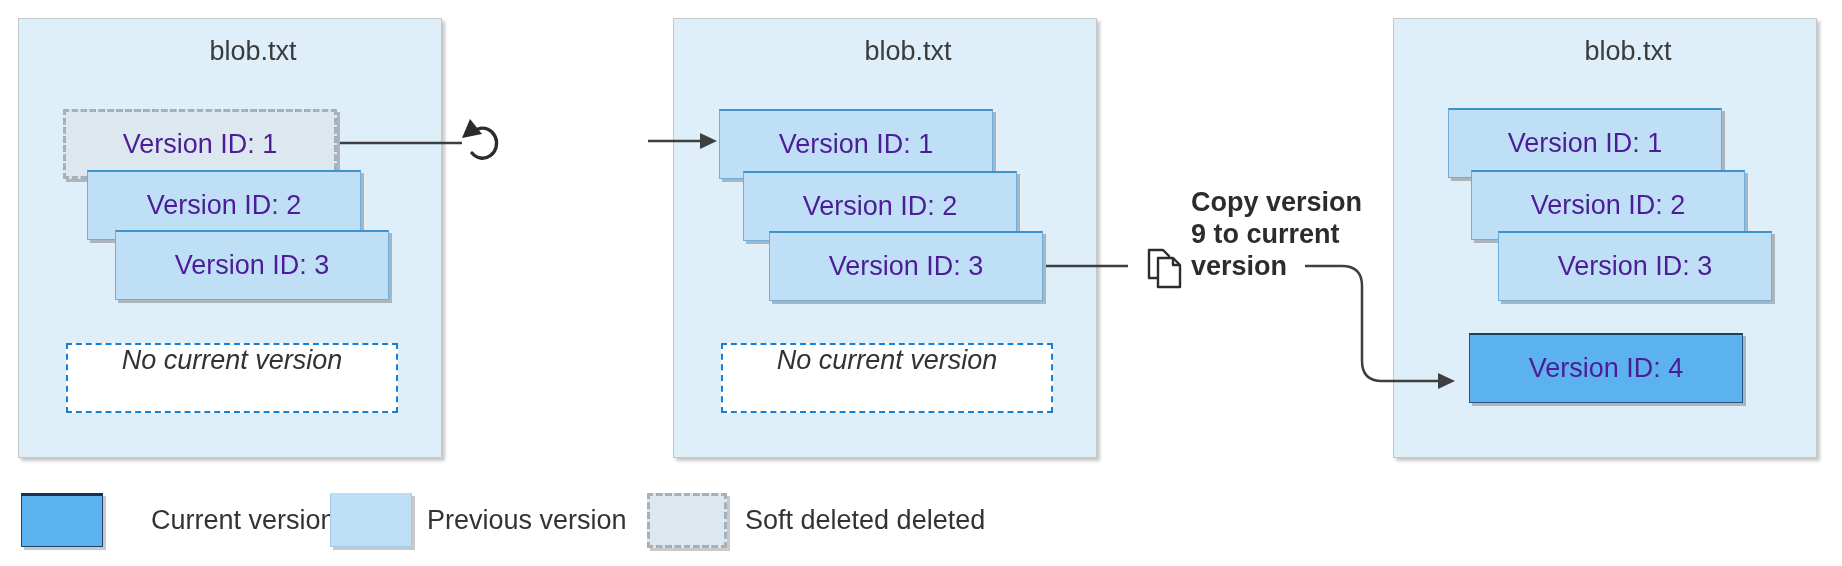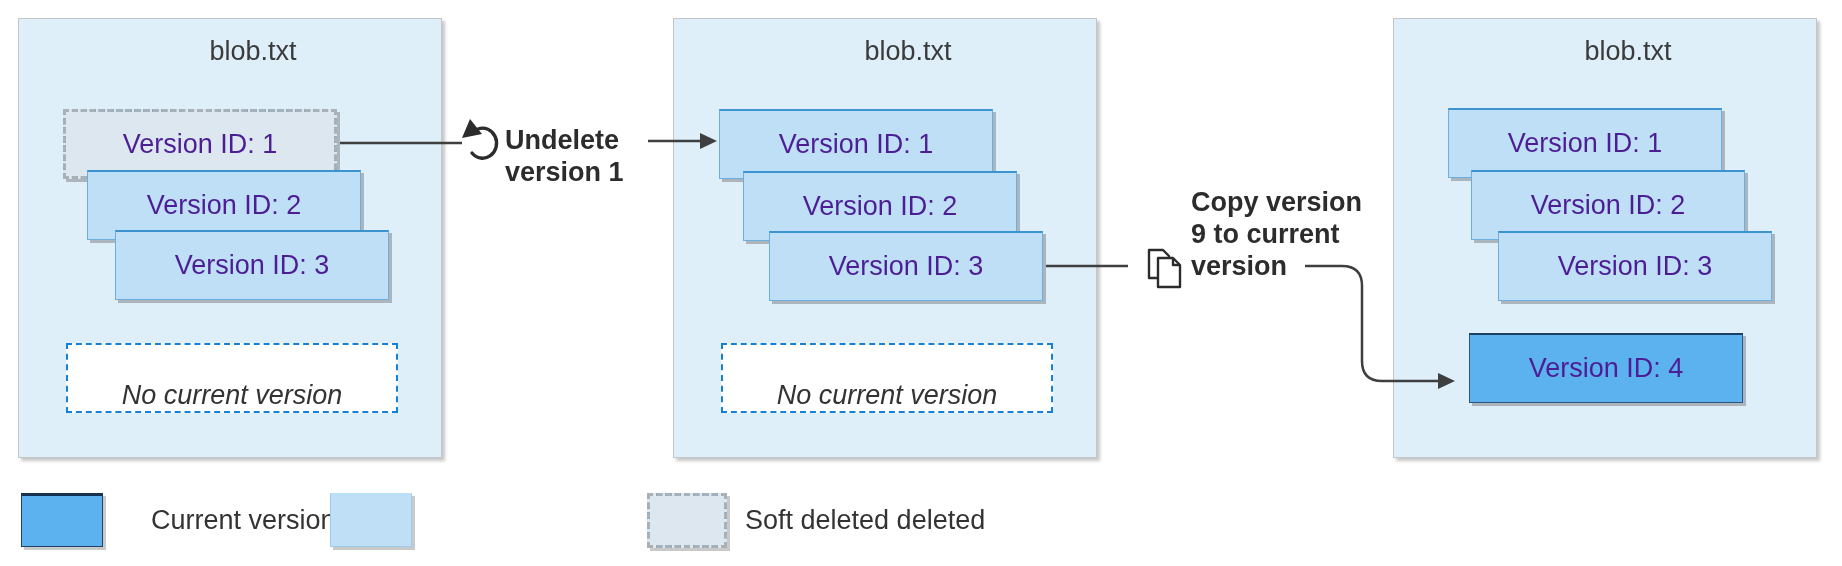--- a/index.html
+++ b/index.html
@@ -23,21 +23,21 @@
   .vbox.soft-deleted{background:var(--soft-deleted-version);
         border:3px dashed var(--dashed-border-blue);
         outline:3px dashed #a9b1b7;outline-offset:-3px;
         box-shadow:3px 3px 0 rgba(110,110,110,.45);}
   .vbox.current{background:var(--current-version);
         border:1px solid #2a5580;border-top:2px solid #1d3f63;
         box-shadow:3px 3px 0 rgba(110,110,110,.45);}
 
   .slot{position:absolute;width:332px;height:70px;box-sizing:border-box;
         background:#ffffff;border:2px dashed #1580d8;
-        display:flex;align-items:flex-end;justify-content:center;
+        display:flex;align-items:flex-start;justify-content:center;
         font-size:27px;font-style:italic;color:#333;}
 
   .action-label{position:absolute;font-weight:bold;font-size:27px;
         line-height:32px;color:#2c2c2c;}
   .action-label.undelete{left:505px;top:124px;width:140px;}
   .action-label.copy{left:1191px;top:186px;width:182px;}
 
   .overlay{position:absolute;left:0;top:0;width:1842px;height:566px;
            pointer-events:none;}
 
@@ -101,21 +101,20 @@
       <span>Version ID: 2</span>
     </div>
     <div class="vbox previous" style="left:104px;top:212px;">
       <span>Version ID: 3</span>
     </div>
     <div class="vbox current" style="left:75px;top:314px;">
       <span>Version ID: 4</span>
     </div>
   </div>
 
-  <div class="action-label undelete">Undelete version 1</div>
   <div class="action-label copy">Copy version 9 to current version</div>
 
   <svg class="overlay" viewBox="0 0 1842 566">
     <g stroke="#3f3f3f" stroke-width="2.5" fill="none">
       <line x1="340" y1="143" x2="462" y2="143"></line>
       <line x1="648" y1="141" x2="702" y2="141"></line>
       <line x1="1046" y1="266" x2="1128" y2="266"></line>
       <path d="M1305,266 H1342 Q1362,266 1362,286 V361 Q1362,381 1382,381 H1440"></path>
     </g>
     <polygon points="700,133 717,141 700,149" fill="#3f3f3f"></polygon>
@@ -130,17 +129,18 @@
       <path d="M1149,250 h14 l6,6 v22 h-20 z" fill="#ffffff" stroke="#2c2c2c" stroke-width="2.4" stroke-linejoin="round"></path>
       <path d="M1158,258 h15 l7,7 v22 h-22 z" fill="#ffffff" stroke="#2c2c2c" stroke-width="2.4" stroke-linejoin="round"></path>
       <path d="M1173,258 v7 h7" fill="none" stroke="#2c2c2c" stroke-width="2.4" stroke-linejoin="round"></path>
     </g>
   </svg>
 
   <div class="swatch current" style="left:21px;top:493px;"></div>
   <div class="legend-label" style="left:120px;margin-left:31px;">Current version</div>
 
   <div class="swatch previous" style="left:330px;top:493px;"></div>
+  <div class="legend-label" style="left:427px;">Previous version</div>
 
   <div class="swatch soft-deleted" style="left:647px;top:493px;width:80px;height:55px;"></div>
   <div class="legend-label" style="left:745px;">Soft deleted deleted</div>
 
 </div>
 
 </body></html>

